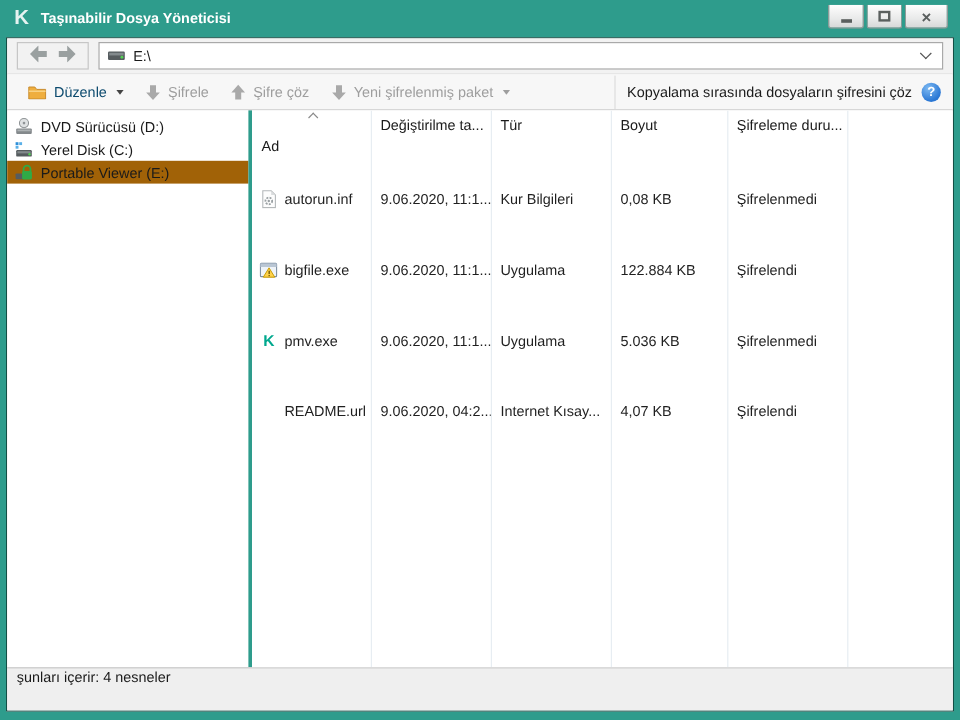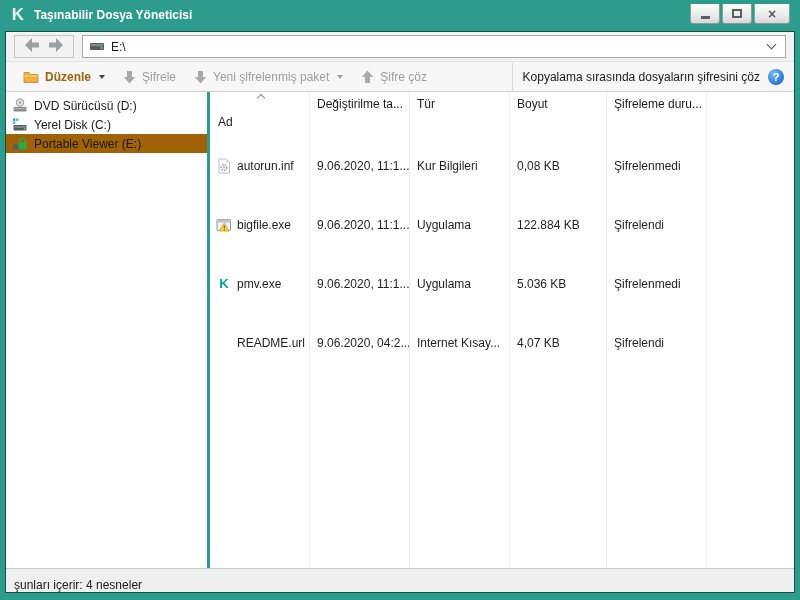--- a/index.html
+++ b/index.html
@@ -66,21 +66,21 @@
   }
 
   
   .toolbar {
     height:30px; background:#f7f7f7; flex:0 0 auto;
     display:flex; align-items:center; padding:0 8px;
     border-bottom:1px solid #cfcfcf;
   }
   .tb-btn {
     display:flex; align-items:center; gap:6px; padding:0 9px; height:24px;
-    color:#a16207; font-weight:bold; cursor:default; white-space:nowrap;
+    color:#0c4a6e; font-weight:normal; cursor:default; white-space:nowrap;
   }
   .tb-btn.disabled { color:#9e9e9e; font-weight:normal; }
   .tb-caret {
     width:0; height:0; border-left:3.5px solid transparent; border-right:3.5px solid transparent;
     border-top:4px solid #444; margin-left:2px;
   }
   .tb-btn.disabled .tb-caret { border-top-color:#9e9e9e; }
   .tb-spacer { flex:1; }
   .tb-sep { width:1px; height:28px; background:#dcdcdc; margin:0 10px; }
   .tb-right-label { color:#1a1a1a; white-space:nowrap; }
@@ -110,22 +110,22 @@
     position:absolute; left:48px; top:3px; width:6px; height:6px;
     border:solid #8a8a8a; border-width:1.5px 1.5px 0 0; transform:rotate(-45deg);
   }
   .fl-row { height:19px; display:flex; align-items:center; position:relative;margin-top:40px; }
   .cell { padding-left:8px; white-space:nowrap; overflow:hidden; color:#1f1f1f; }
   .cell.name { display:flex; align-items:center; gap:5px; padding-left:6px; }
   .k-glyph { color:#00a88e; font-weight:bold; font-size:13px; line-height:1; }
 
   
   .statusbar {
-    height:24px; flex:0 0 auto; background:#efefef; border-top:1px solid #c9c9c9;
-    display:flex; align-items:flex-end; padding-left:8px; color:#1a1a1a;
+    height:36px; flex:0 0 auto; background:#efefef; border-top:1px solid #c9c9c9;
+    display:flex; align-items:flex-start; padding-left:8px; color:#1a1a1a;
   }
 </style>
 </head>
 <body>
 
 <div class="titlebar">
   <div class="logo">K</div>
   <div class="title">Taşınabilir Dosya Yöneticisi</div>
   <div class="win-controls">
     <div class="win-btn">
@@ -188,33 +188,33 @@
           <span style="display:flex">
             <svg width="13" height="14" viewBox="0 0 13 14">
               <path d="M4 1 h5 v6 h3.2 L6.5 13.4 0.8 7 H4 Z" fill="#a9a9a9"></path>
             </svg>
           </span>
           <span>Şifrele</span>
         </span>
         <span class="tb-btn disabled">
           <span style="display:flex">
             <svg width="13" height="14" viewBox="0 0 13 14">
-              <path d="M4 1 h5 v6 h3.2 L6.5 13.4 0.8 7 H4 Z" fill="#a9a9a9"></path>
-            </svg>
-          </span>
-          <span>Yeni şifrelenmiş paket</span>
-          <span class="tb-caret"></span>
+              <path d="M6.5 0.6 L12.2 7 H9 v6 H4 V7 H0.8 Z" fill="#a9a9a9"></path>
+            </svg>
+          </span>
+          <span>Şifre çöz</span>
         </span>
         <span class="tb-btn disabled">
           <span style="display:flex">
             <svg width="13" height="14" viewBox="0 0 13 14">
-              <path d="M6.5 0.6 L12.2 7 H9 v6 H4 V7 H0.8 Z" fill="#a9a9a9"></path>
-            </svg>
-          </span>
-          <span>Şifre çöz</span>
+              <path d="M4 1 h5 v6 h3.2 L6.5 13.4 0.8 7 H4 Z" fill="#a9a9a9"></path>
+            </svg>
+          </span>
+          <span>Yeni şifrelenmiş paket</span>
+          <span class="tb-caret"></span>
         </span>
       </span>
     <span class="tb-spacer"></span>
     <span class="tb-sep"></span>
     <span class="tb-right-label">Kopyalama sırasında dosyaların şifresini çöz</span>
     <span class="help-icon">?</span>
   </div>
 
   <div class="main">
     <div class="sidebar" id="sidebar">

